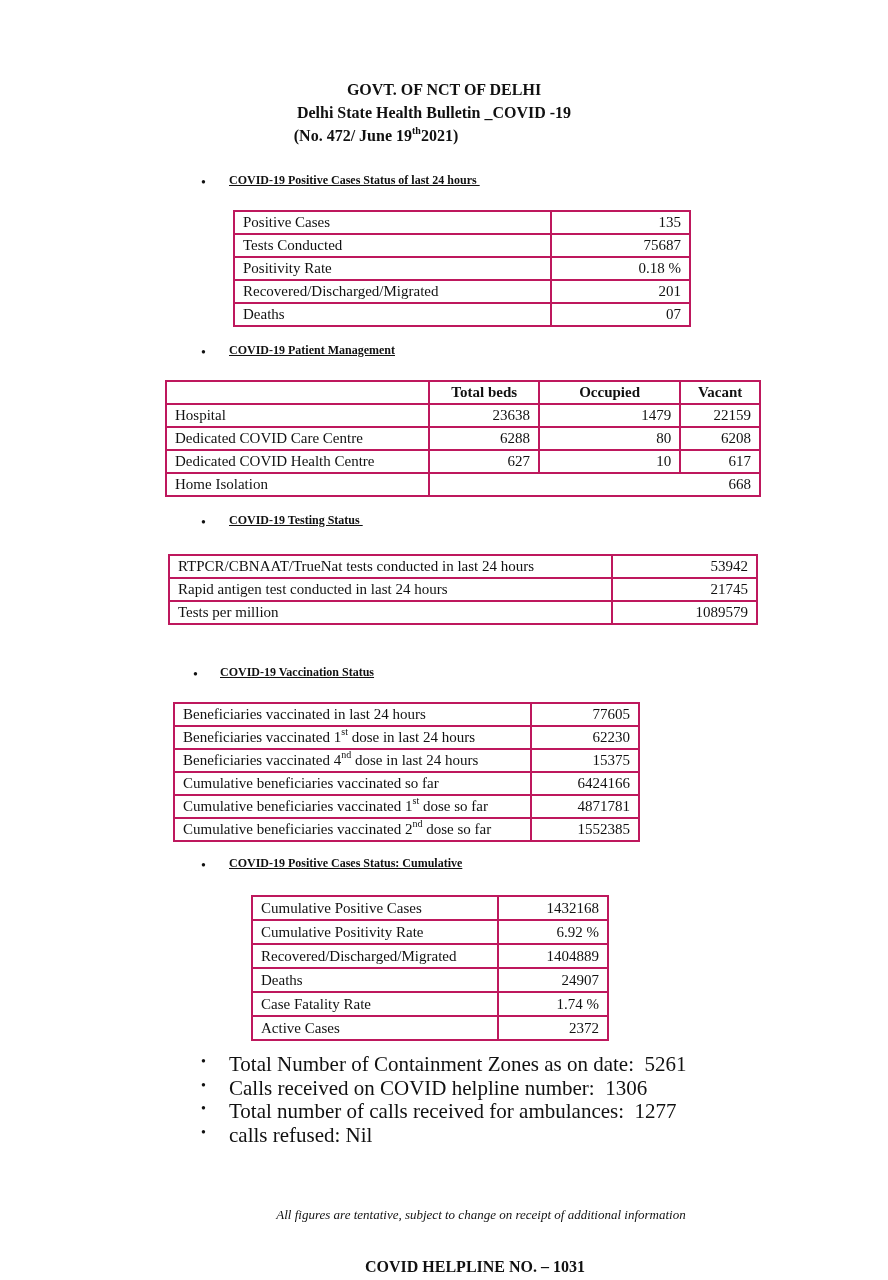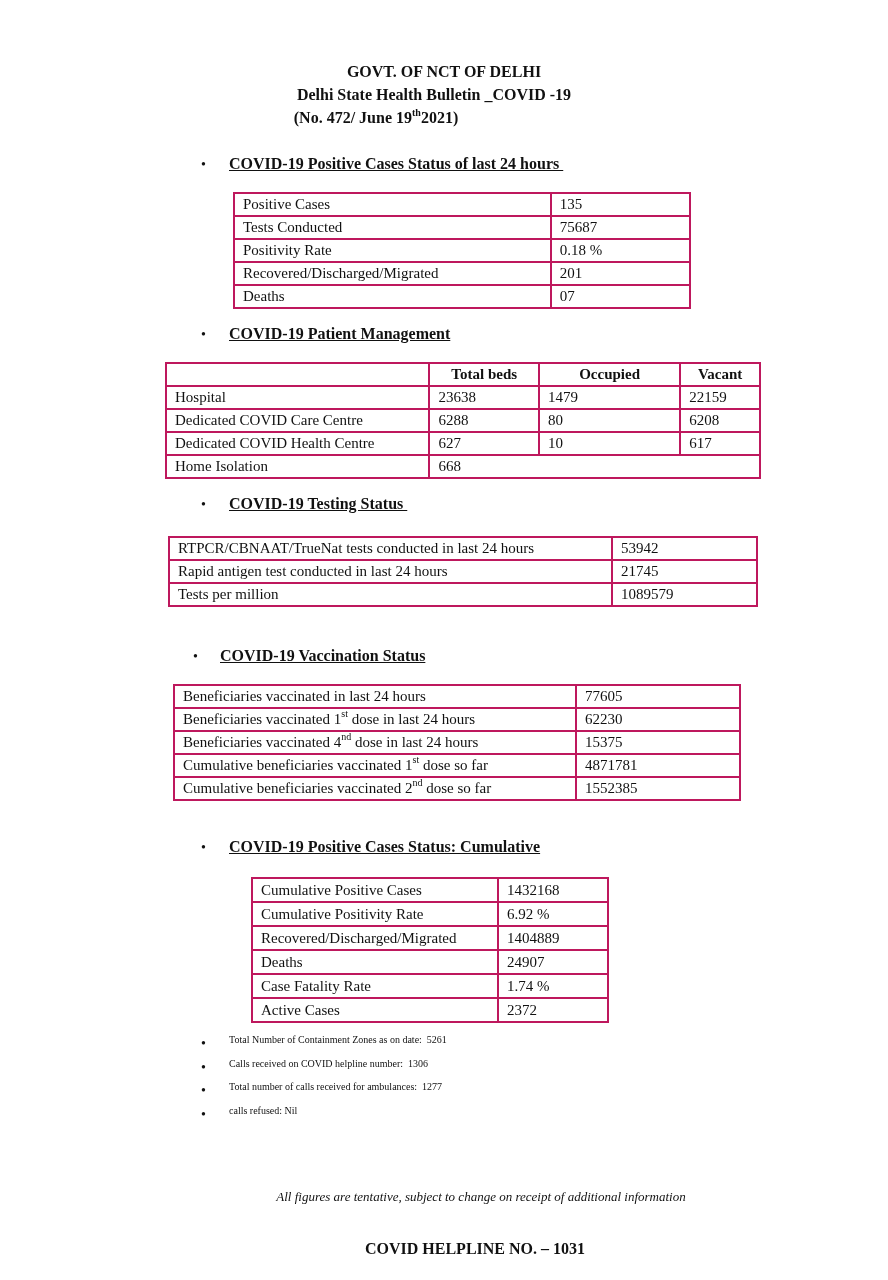--- a/index.html
+++ b/index.html
@@ -1,34 +1,34 @@
 <!DOCTYPE html>
 <html><head>
 <meta charset="utf-8">
 <style>
   html, body { margin: 0; padding: 0; background: #ffffff; }
   body {
     width: 888px; height: 1280px; position: relative; overflow: hidden;
     font-family: "Liberation Serif", "DejaVu Serif", serif;
     color: #111111;
   }
-  .abs { position: absolute; }
+  .abs { position: absolute; margin-top: 18px; }
   .header { left: 0; width: 888px; text-align: center; font-weight: bold; font-size: 16px; line-height: 23px; }
   .h1 { top: 60px; left: 0; width: 888px; }
   .h2 { top: 83px; left: -10px; width: 888px; }
   .h3 { top: 106px; left: 0; width: 752px; }
   sup { font-size: 10px; line-height: 0; position: relative; top: -1px; vertical-align: super; }
-  .sec-title { font-weight: bold; font-size: 16px; text-decoration: underline; white-space: pre; }
+  .sec-title { font-weight: bold; font-size: 12px; text-decoration: underline; white-space: pre; }
   .bullet { font-size: 14px; }
   table { border-collapse: collapse; font-size: 15px; }
   td, th { border: 2px solid #be185d; padding: 0 8px; height: 21px; line-height: 21px; white-space: nowrap; }
   th { font-weight: bold; text-align: center; }
-  td.v { text-align: left; }
+  td.v { text-align: right; }
   td.l { text-align: left; }
-  .list-item { font-size: 10px; white-space: pre; }
+  .list-item { font-size: 21px; white-space: pre; }
   .note { font-style: italic; font-size: 13px; }
   .helpline { font-weight: bold; font-size: 16px; }
 </style>
 </head>
 <body>
 
 <div class="abs header h1">GOVT. OF NCT OF DELHI</div>
 <div class="abs header h2">Delhi State Health Bulletin _COVID -19</div>
 <div class="abs header h3"><span>(No. 472/ June 19</span><sup>th</sup><span>2021)</span></div>
 
@@ -132,39 +132,43 @@
         <td class="l">Tests per million</td>
         <td class="v">1089579</td>
       </tr>
   </tbody>
 </table>
 
 <div class="abs" style="top:647px; left:193px;">
   <span class="bullet">•</span>
   <span class="sec-title" style="position:absolute; left:27px; top:0;">COVID-19 Vaccination Status</span>
 </div>
-<table class="abs" style="top:684px; left:173px; width:568px;">
+<table class="abs" style="top:684px; left:173px; width:467px;">
   <colgroup>
       <col style="width:403px">
       <col style="width:165px">
     </colgroup>
   <tbody>
     <tr>
         <td class="l"><span>Beneficiaries vaccinated in last 24 hours</span></td>
         <td class="v">77605</td>
       </tr>
     <tr>
         <td class="l"><span>Beneficiaries vaccinated 1</span><sup>st</sup><span> dose in last 24 hours</span></td>
         <td class="v">62230</td>
       </tr>
     <tr>
         <td class="l"><span>Beneficiaries vaccinated 4</span><sup>nd</sup><span> dose in last 24 hours</span></td>
         <td class="v">15375</td>
       </tr>
     <tr>
+        <td class="l"><span>Cumulative beneficiaries vaccinated so far</span></td>
+        <td class="v">6424166</td>
+      </tr>
+    <tr>
         <td class="l"><span>Cumulative beneficiaries vaccinated 1</span><sup>st</sup><span> dose so far</span></td>
         <td class="v">4871781</td>
       </tr>
     <tr>
         <td class="l"><span>Cumulative beneficiaries vaccinated 2</span><sup>nd</sup><span> dose so far</span></td>
         <td class="v">1552385</td>
       </tr>
   </tbody>
 </table>
 

